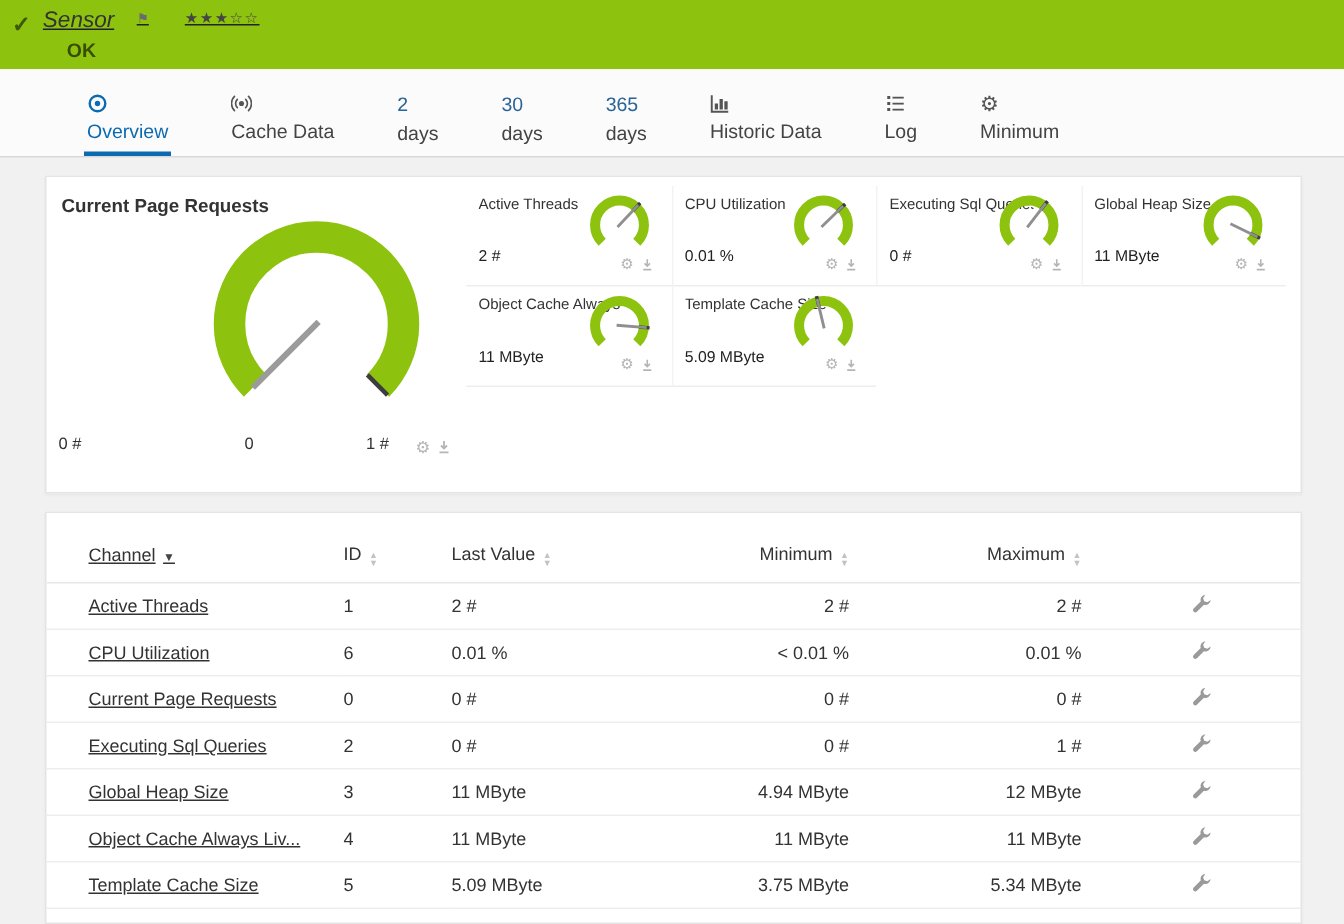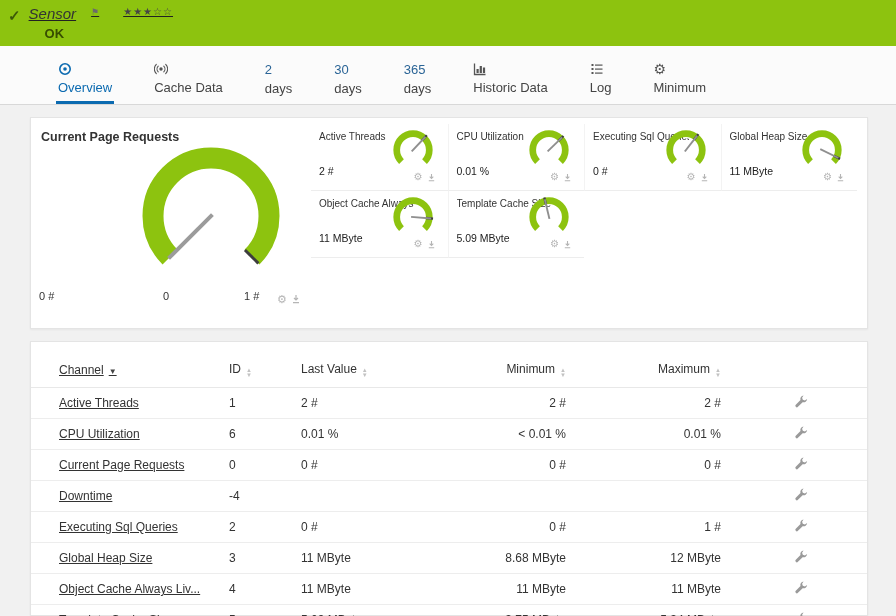--- a/index.html
+++ b/index.html
@@ -338,44 +338,34 @@
             <td class="c1">Current Page Requests</td>
             <td>0</td>
             <td>0 #</td>
             <td class="right">0 #</td>
             <td class="right">0 #</td>
             <td class="action"><span class="wrench"><svg viewBox="0 0 16 16" width="15" height="15">
                     <path d="M10.2 1.6A3.7 3.7 0 0 0 6.9 6.4L1.9 11.4A1.6 1.6 0 0 0 4.2 13.7L9.2 8.7A3.7 3.7 0 0 0 14 5.4L11.6 7 9.4 6.2 8.6 4 10.2 1.6Z" fill="#9a9a9a"></path>
                   </svg></span></td>
           </tr>
           <tr class="trow">
-            <td class="c1">Downtime</td>
-            <td>-4</td>
-            <td></td>
-            <td class="right"></td>
-            <td class="right"></td>
-            <td class="action"><span class="wrench"><svg viewBox="0 0 16 16" width="15" height="15">
-                    <path d="M10.2 1.6A3.7 3.7 0 0 0 6.9 6.4L1.9 11.4A1.6 1.6 0 0 0 4.2 13.7L9.2 8.7A3.7 3.7 0 0 0 14 5.4L11.6 7 9.4 6.2 8.6 4 10.2 1.6Z" fill="#9a9a9a"></path>
-                  </svg></span></td>
-          </tr>
-          <tr class="trow">
             <td class="c1">Executing Sql Queries</td>
             <td>2</td>
             <td>0 #</td>
             <td class="right">0 #</td>
             <td class="right">1 #</td>
             <td class="action"><span class="wrench"><svg viewBox="0 0 16 16" width="15" height="15">
                     <path d="M10.2 1.6A3.7 3.7 0 0 0 6.9 6.4L1.9 11.4A1.6 1.6 0 0 0 4.2 13.7L9.2 8.7A3.7 3.7 0 0 0 14 5.4L11.6 7 9.4 6.2 8.6 4 10.2 1.6Z" fill="#9a9a9a"></path>
                   </svg></span></td>
           </tr>
           <tr class="trow">
             <td class="c1">Global Heap Size</td>
             <td>3</td>
             <td>11 MByte</td>
-            <td class="right">8.68 MByte</td>
+            <td class="right">4.94 MByte</td>
             <td class="right">12 MByte</td>
             <td class="action"><span class="wrench"><svg viewBox="0 0 16 16" width="15" height="15">
                     <path d="M10.2 1.6A3.7 3.7 0 0 0 6.9 6.4L1.9 11.4A1.6 1.6 0 0 0 4.2 13.7L9.2 8.7A3.7 3.7 0 0 0 14 5.4L11.6 7 9.4 6.2 8.6 4 10.2 1.6Z" fill="#9a9a9a"></path>
                   </svg></span></td>
           </tr>
           <tr class="trow">
             <td class="c1">Object Cache Always Liv...</td>
             <td>4</td>
             <td>11 MByte</td>
             <td class="right">11 MByte</td>

